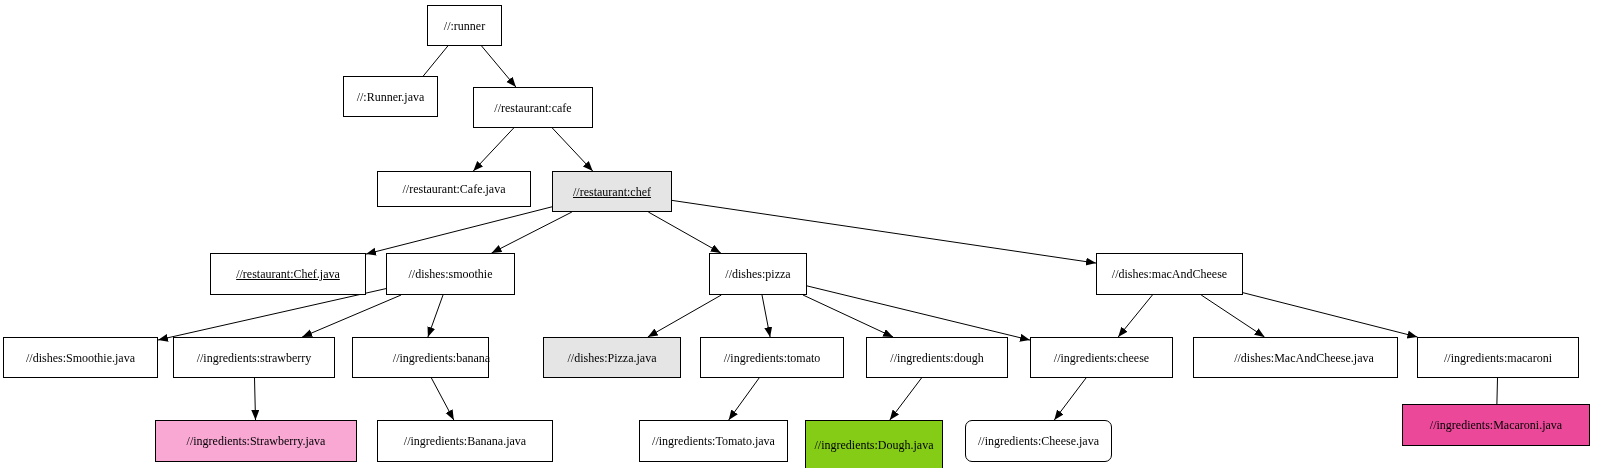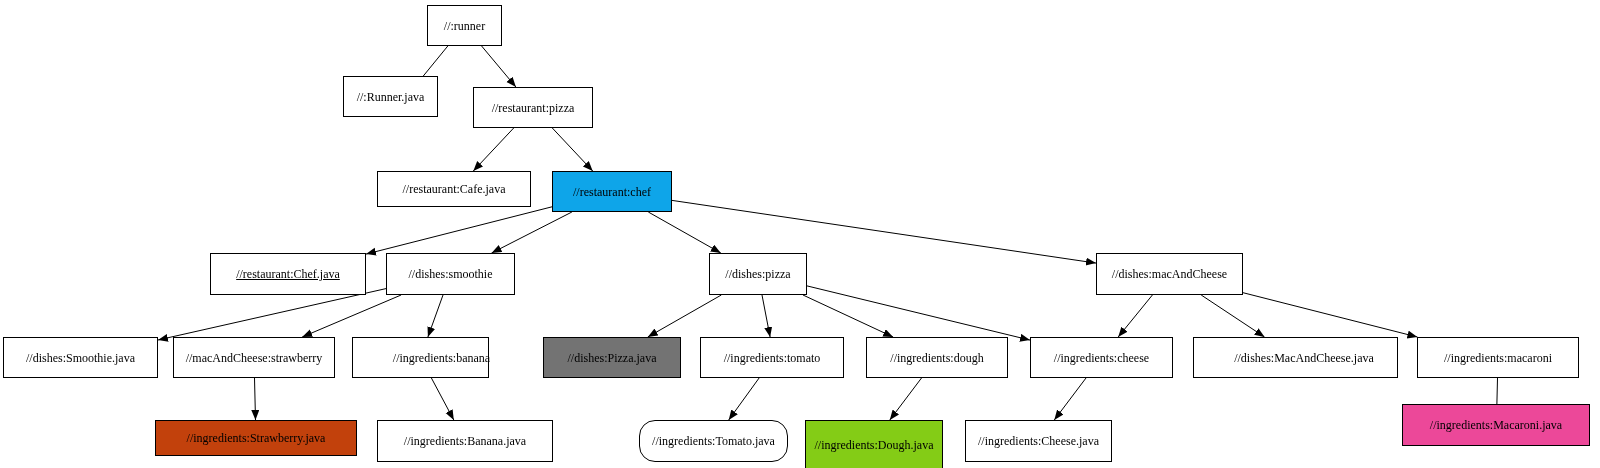--- a/index.html
+++ b/index.html
@@ -70,36 +70,36 @@
         <line x1="1086.0" y1="378.0" x2="1054.3" y2="420.0" stroke="#000000" stroke-width="1" marker-end="url(#arrowhead)"></line>
         <line x1="1152.4" y1="295.0" x2="1118.2" y2="337.0" stroke="#000000" stroke-width="1" marker-end="url(#arrowhead)"></line>
         <line x1="1201.2" y1="295.0" x2="1264.6" y2="337.0" stroke="#000000" stroke-width="1" marker-end="url(#arrowhead)"></line>
         <line x1="1243.0" y1="292.7" x2="1417.4" y2="337.0" stroke="#000000" stroke-width="1" marker-end="url(#arrowhead)"></line>
         <line x1="1497.5" y1="378.0" x2="1496.5" y2="420.0" stroke="#000000" stroke-width="1" marker-end="url(#arrowhead)"></line>
       </g>
   </svg>
   <div id="node-layer">
       <div class="node" style="left: 427px; top: 5px; width: 75px; height: 41px; border-color: rgb(0, 0, 0); background: rgb(255, 255, 255);">//:runner</div>
       <div class="node" style="left: 343px; top: 76px; width: 95px; height: 41px; border-color: rgb(0, 0, 0); background: rgb(255, 255, 255);">//:Runner.java</div>
-      <div class="node" style="left: 473px; top: 87px; width: 120px; height: 41px; border-color: rgb(0, 0, 0); background: rgb(255, 255, 255);">//restaurant:pizza</div>
+      <div class="node" style="left: 473px; top: 87px; width: 120px; height: 41px; border-color: rgb(0, 0, 0); background: rgb(255, 255, 255);">//restaurant:cafe</div>
       <div class="node" style="left: 377px; top: 171px; width: 154px; height: 36px; border-color: rgb(0, 0, 0); background: rgb(255, 255, 255);">//restaurant:Cafe.java</div>
-      <div class="node" style="left: 552px; top: 171px; width: 120px; height: 41px; border-color: rgb(0, 0, 0); background: #0ea5e9;">//restaurant:chef</div>
+      <div class="node" style="left: 552px; top: 171px; width: 120px; height: 41px; border-color: rgb(0, 0, 0); background: #e5e5e5; text-decoration: underline;">//restaurant:chef</div>
       <div class="node" style="left: 210px; top: 253px; width: 156px; height: 42px; border-color: rgb(0, 0, 0); background: rgb(255, 255, 255); text-decoration: underline;">//restaurant:Chef.java</div>
       <div class="node" style="left: 386px; top: 253px; width: 129px; height: 42px; border-color: rgb(0, 0, 0); background: rgb(255, 255, 255);">//dishes:smoothie</div>
       <div class="node" style="left: 709px; top: 253px; width: 98px; height: 42px; border-color: rgb(0, 0, 0); background: rgb(255, 255, 255);">//dishes:pizza</div>
       <div class="node" style="left: 1096px; top: 253px; width: 147px; height: 42px; border-color: rgb(0, 0, 0); background: rgb(255, 255, 255);">//dishes:macAndCheese</div>
       <div class="node" style="left: 3px; top: 337px; width: 155px; height: 41px; border-color: rgb(0, 0, 0); background: rgb(255, 255, 255);">//dishes:Smoothie.java</div>
-      <div class="node" style="left: 173px; top: 337px; width: 162px; height: 41px; border-color: rgb(0, 0, 0); background: rgb(255, 255, 255);">//macAndCheese:strawberry</div>
+      <div class="node" style="left: 173px; top: 337px; width: 162px; height: 41px; border-color: rgb(0, 0, 0); background: rgb(255, 255, 255);">//ingredients:strawberry</div>
       <div class="node" style="left: 352px; top: 337px; width: 137px; height: 41px; border-color: rgb(0, 0, 0); background: rgb(255, 255, 255); padding-left: 42px;">//ingredients:banana</div>
-      <div class="node" style="left: 543px; top: 337px; width: 138px; height: 41px; border-color: rgb(0, 0, 0); background: #737373;">//dishes:Pizza.java</div>
+      <div class="node" style="left: 543px; top: 337px; width: 138px; height: 41px; border-color: rgb(0, 0, 0); background: #e5e5e5;">//dishes:Pizza.java</div>
       <div class="node" style="left: 700px; top: 337px; width: 144px; height: 41px; border-color: rgb(0, 0, 0); background: rgb(255, 255, 255);">//ingredients:tomato</div>
       <div class="node" style="left: 866px; top: 337px; width: 142px; height: 41px; border-color: rgb(0, 0, 0); background: rgb(255, 255, 255);">//ingredients:dough</div>
       <div class="node" style="left: 1030px; top: 337px; width: 143px; height: 41px; border-color: rgb(0, 0, 0); background: rgb(255, 255, 255);">//ingredients:cheese</div>
       <div class="node" style="left: 1193px; top: 337px; width: 205px; height: 41px; border-color: rgb(0, 0, 0); background: rgb(255, 255, 255); padding-left: 17px;">//dishes:MacAndCheese.java</div>
       <div class="node" style="left: 1417px; top: 337px; width: 162px; height: 41px; border-color: rgb(0, 0, 0); background: rgb(255, 255, 255);">//ingredients:macaroni</div>
-      <div class="node" style="left: 155px; top: 420px; width: 202px; height: 36px; border-color: rgb(0, 0, 0); background: #c2410c;">//ingredients:Strawberry.java</div>
+      <div class="node" style="left: 155px; top: 420px; width: 202px; height: 42px; border-color: rgb(0, 0, 0); background: #f9a8d4;">//ingredients:Strawberry.java</div>
       <div class="node" style="left: 377px; top: 420px; width: 176px; height: 42px; border-color: rgb(0, 0, 0); background: rgb(255, 255, 255);">//ingredients:Banana.java</div>
-      <div class="node" style="left: 639px; top: 420px; width: 149px; height: 42px; border-color: rgb(0, 0, 0); background: rgb(255, 255, 255); border-radius: 16px;">//ingredients:Tomato.java</div>
+      <div class="node" style="left: 639px; top: 420px; width: 149px; height: 42px; border-color: rgb(0, 0, 0); background: rgb(255, 255, 255);">//ingredients:Tomato.java</div>
       <div class="node" style="left: 805px; top: 420px; width: 138px; height: 50px; border-color: rgb(0, 0, 0); background: #84cc16;">//ingredients:Dough.java</div>
-      <div class="node" style="left: 965px; top: 420px; width: 147px; height: 42px; border-color: rgb(0, 0, 0); background: rgb(255, 255, 255);">//ingredients:Cheese.java</div>
+      <div class="node" style="left: 965px; top: 420px; width: 147px; height: 42px; border-color: rgb(0, 0, 0); background: rgb(255, 255, 255); border-radius: 7px;">//ingredients:Cheese.java</div>
       <div class="node" style="left: 1402px; top: 404px; width: 188px; height: 42px; border-color: rgb(0, 0, 0); background: #ec4899;">//ingredients:Macaroni.java</div>
     </div>
 </div>
 
 </body></html>

